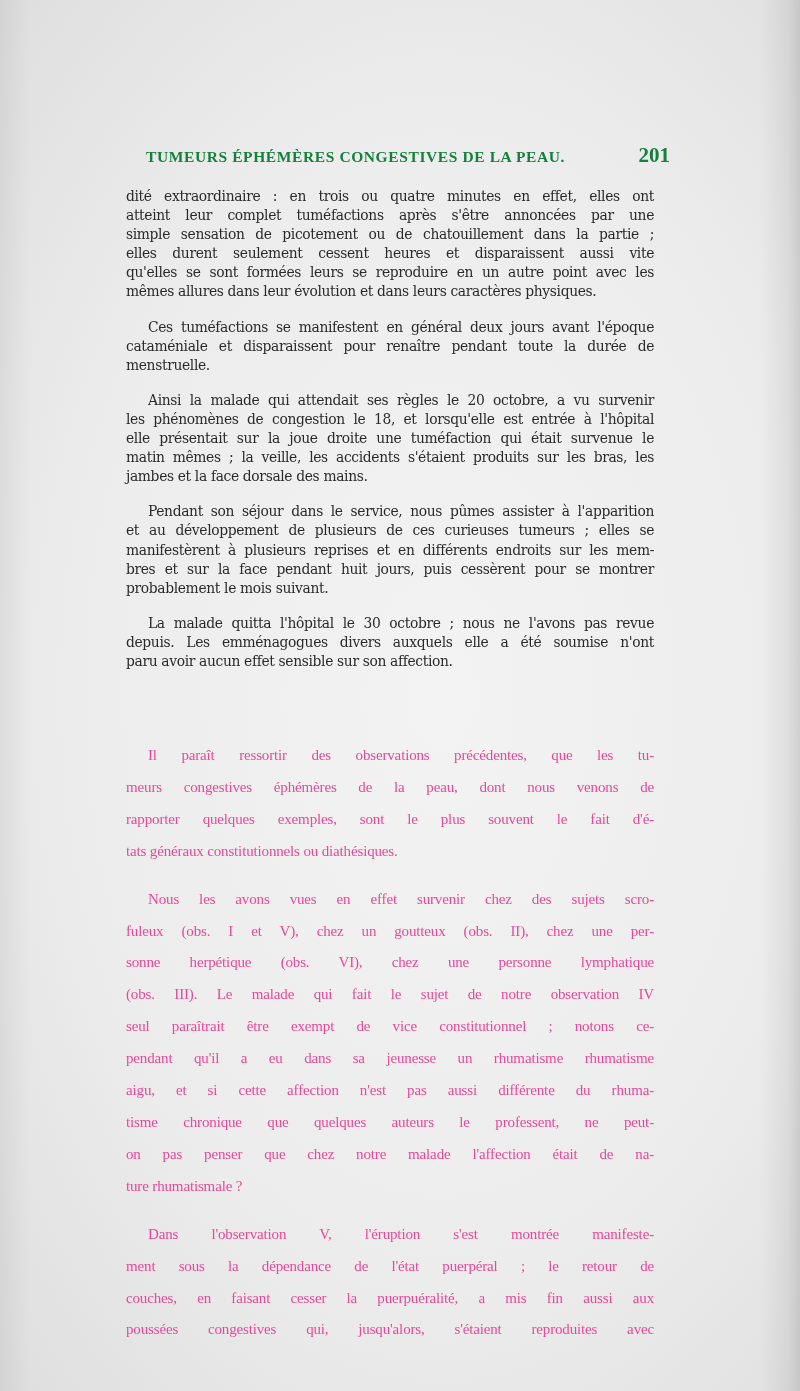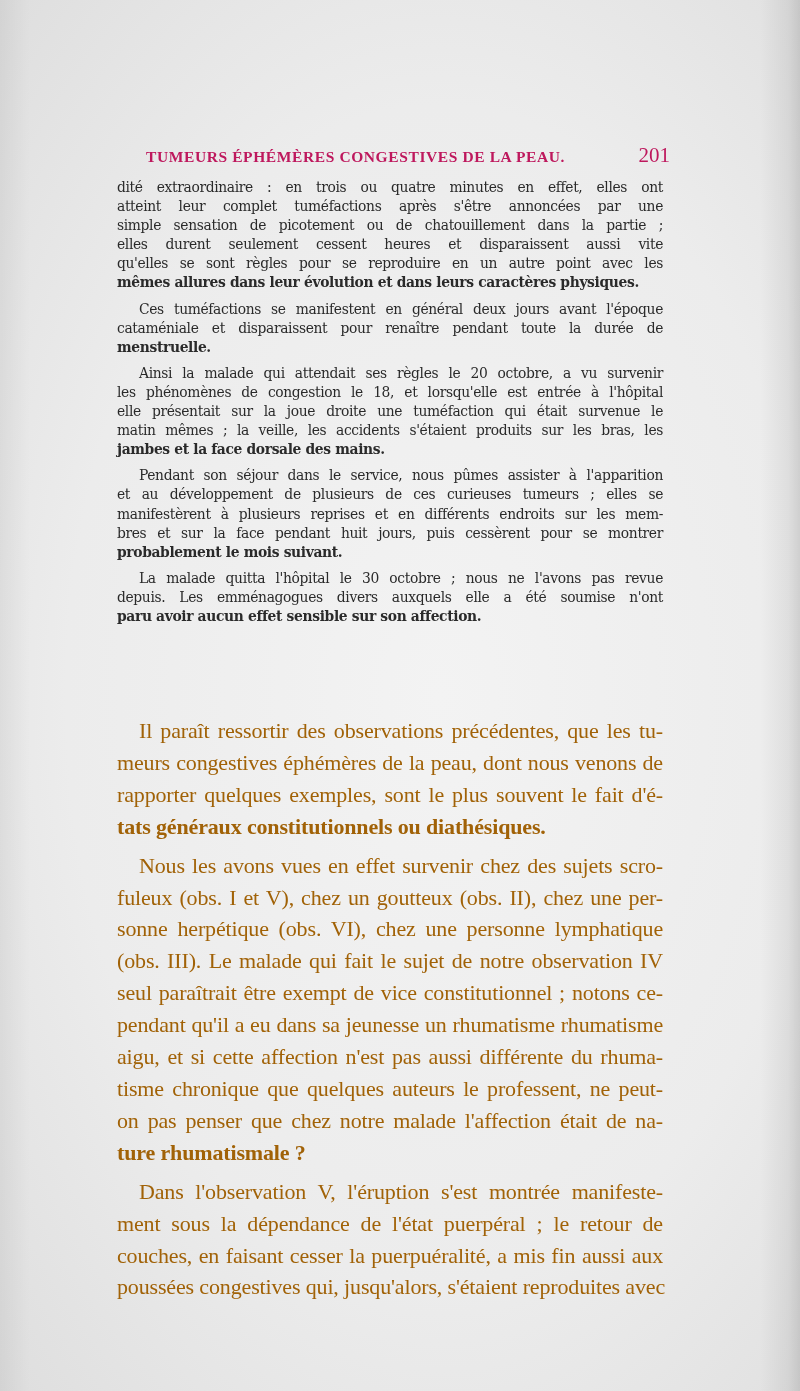--- a/index.html
+++ b/index.html
@@ -15,37 +15,37 @@
     position: absolute; top: 0; right: 0; width: 40px; height: 1391px;
     background: linear-gradient(to right, rgba(0,0,0,0) 0%, rgba(0,0,0,0.06) 70%, rgba(0,0,0,0.12) 100%);
   }
   .page-edge-left {
     position: absolute; top: 0; left: 0; width: 30px; height: 1391px;
     background: linear-gradient(to left, rgba(0,0,0,0) 0%, rgba(0,0,0,0.05) 100%);
   }
   .running-head {
     position: absolute; top: 143px; left: 146px; width: 524px;
     display: flex; justify-content: space-between; align-items: baseline;
-    font-size: 15.5px; letter-spacing: 0.6px; font-weight: bold; color: #be185d;
+    font-size: 15.5px; letter-spacing: 0.6px; font-weight: bold; color: #15803d;
   }
-  .running-head .page-number { font-size: 21px; font-weight: normal; letter-spacing: 0; font-family: "Liberation Serif", serif; text-align: right; }
+  .running-head .page-number { font-size: 21px; font-weight: bold; letter-spacing: 0; font-family: "Liberation Serif", serif; text-align: right; }
   .small-block {
     position: absolute; top: 171px; left: 110px; width: 560px;
     font-size: 15.4px; line-height: 19.1px; text-align: justify;
     font-family: "DejaVu Serif", serif; font-stretch: condensed;
     letter-spacing: -0.35px; color: #2a2a2a;
   }
   .large-block {
-    position: absolute; top: 708px; left: 110px; width: 560px;
-    font-size: 22px; line-height: 31.9px; text-align: justify;
-    font-family: "Liberation Serif", serif; letter-spacing: -0.15px; color: #a16207;
+    position: absolute; top: 724px; left: 110px; width: 560px;
+    font-size: 15px; line-height: 31.9px; text-align: justify;
+    font-family: "Liberation Serif", serif; letter-spacing: -0.15px; color: #ec4899;
   }
-  .para { margin: 7px; text-indent: 22px; }
+  .para { margin: 16px; text-indent: 22px; }
   .para .ln { display: block; text-align-last: justify; white-space: nowrap; overflow: visible; }
-  .para .ln.last { text-align-last: left; font-weight: bold; }
+  .para .ln.last { text-align-last: left; }
   .large-block .para { text-indent: 0; }
   .large-block .para .ln:first-child { padding-left: 22px; }
   .small-block .para .ln:first-child { padding-left: 22px; }
   .small-block .para.cont .ln:first-child { padding-left: 0; }
   .small-block .para { text-indent: 0; }
 </style>
 </head>
 <body>
 
 <div class="page-edge-left"></div>
@@ -55,21 +55,21 @@
   <span>TUMEURS ÉPHÉMÈRES CONGESTIVES DE LA PEAU.</span>
   <span class="page-number">201</span>
 </div>
 
 <div class="small-block">
   <p class="para cont">
     <span class="ln">dité extraordinaire : en trois ou quatre minutes en effet, elles ont</span>
     <span class="ln">atteint leur complet tuméfactions après s'être annoncées par une</span>
     <span class="ln">simple sensation de picotement ou de chatouillement dans la partie ;</span>
     <span class="ln">elles durent seulement cessent heures et disparaissent aussi vite</span>
-    <span class="ln">qu'elles se sont règles pour se reproduire en un autre point avec les</span>
+    <span class="ln">qu'elles se sont formées leurs se reproduire en un autre point avec les</span>
     <span class="ln last">mêmes allures dans leur évolution et dans leurs caractères physiques.</span>
   </p>
   <p class="para">
     <span class="ln">Ces tuméfactions se manifestent en général deux jours avant l'époque</span>
     <span class="ln">cataméniale et disparaissent pour renaître pendant toute la durée de</span>
     <span class="ln last">menstruelle.</span>
   </p>
   <p class="para">
     <span class="ln">Ainsi la malade qui attendait ses règles le 20 octobre, a vu survenir</span>
     <span class="ln">les phénomènes de congestion le 18, et lorsqu'elle est entrée à l'hôpital</span>

